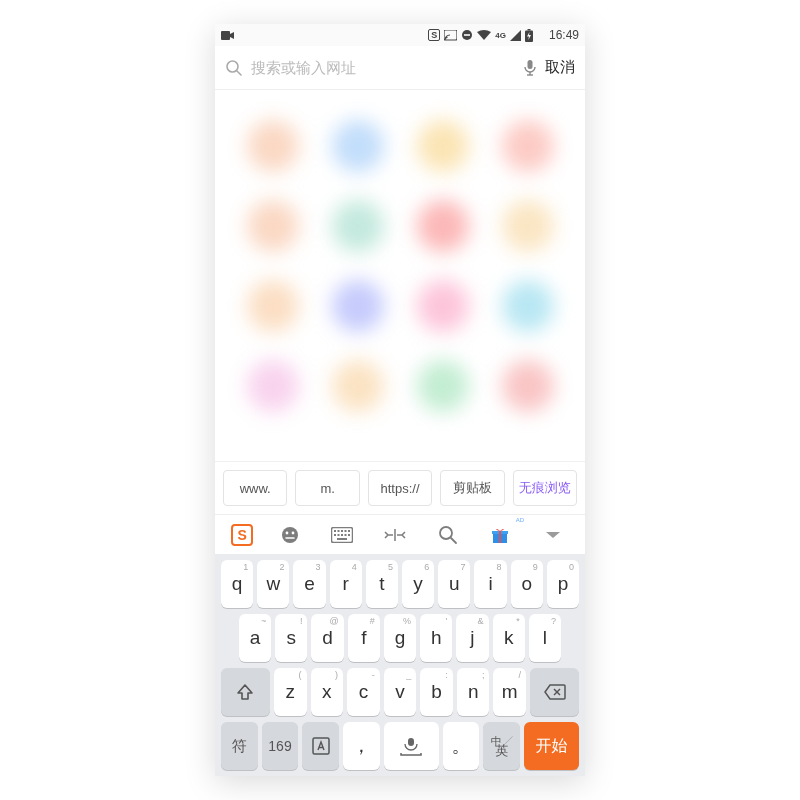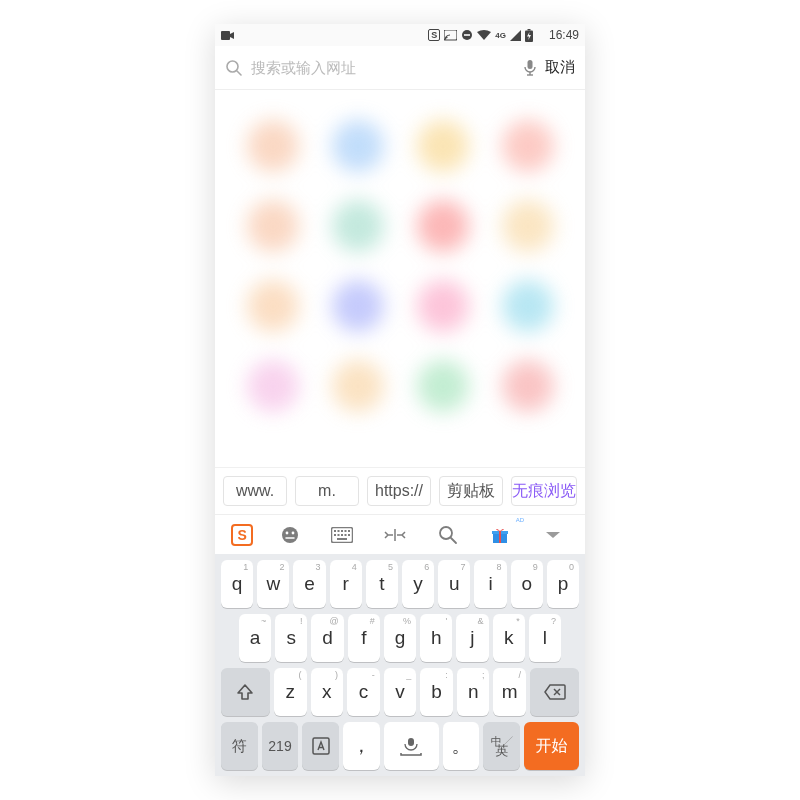--- a/index.html
+++ b/index.html
@@ -52,24 +52,24 @@
     justify-self:center;
   }
   
   .chips{
     display:flex; gap:8px; padding:8px 8px; background:#fff;
     border-top:1px solid #f0f0f0;
   }
   .chip{
     flex:1;
     border:1px solid #e3e3e3; border-radius:4px;
-    font-size:16px; color:#555;
+    font-size:13px; color:#555;
     background:#fff;
     display:flex;align-items:center;justify-content:center;
-    height:30px;
+    height:36px;
     white-space:nowrap;
   }
   .chip.highlight{color:#8b5cf6;}
   
   .ime-toolbar{
     height:40px; background:#fff; border-top:1px solid #eee;
     display:flex; align-items:center; justify-content:space-around;
     padding:0 6px;
   }
   .ime-ic{color:#7d7d7d; display:flex; align-items:center; justify-content:center; width:32px;height:32px;}
@@ -291,21 +291,21 @@
         <div class="key func wide15">
           <svg width="22" height="16" viewBox="0 0 22 16">
             <path d="M6 1 H20 a1 1 0 0 1 1 1 V14 a1 1 0 0 1 -1 1 H6 L1 8 Z" fill="none" stroke="#555" stroke-width="1.5"></path>
             <line x1="10" y1="5" x2="16" y2="11" stroke="#555" stroke-width="1.5"></line>
             <line x1="16" y1="5" x2="10" y2="11" stroke="#555" stroke-width="1.5"></line>
           </svg>
         </div>
       </div>
     <div class="krow">
       <div class="key func" style="font-size:15px;">符</div>
-      <div class="key func" style="font-size:14px;">219</div>
+      <div class="key func" style="font-size:14px;">169</div>
       <div class="key func">
         <svg width="18" height="18" viewBox="0 0 18 18">
             <rect x="1" y="1" width="16" height="16" rx="1.5" fill="none" stroke="#555" stroke-width="1.5"></rect>
             <path d="M6 13 L9 5 L12 13 M7 10.5 H11" stroke="#555" stroke-width="1.4" fill="none"></path>
           </svg>
       </div>
       <div class="key">，</div>
       <div class="key wide15">
         <svg width="28" height="20" viewBox="0 0 28 20">
             <rect x="11" y="2" width="6" height="8" rx="3" fill="#666"></rect>

